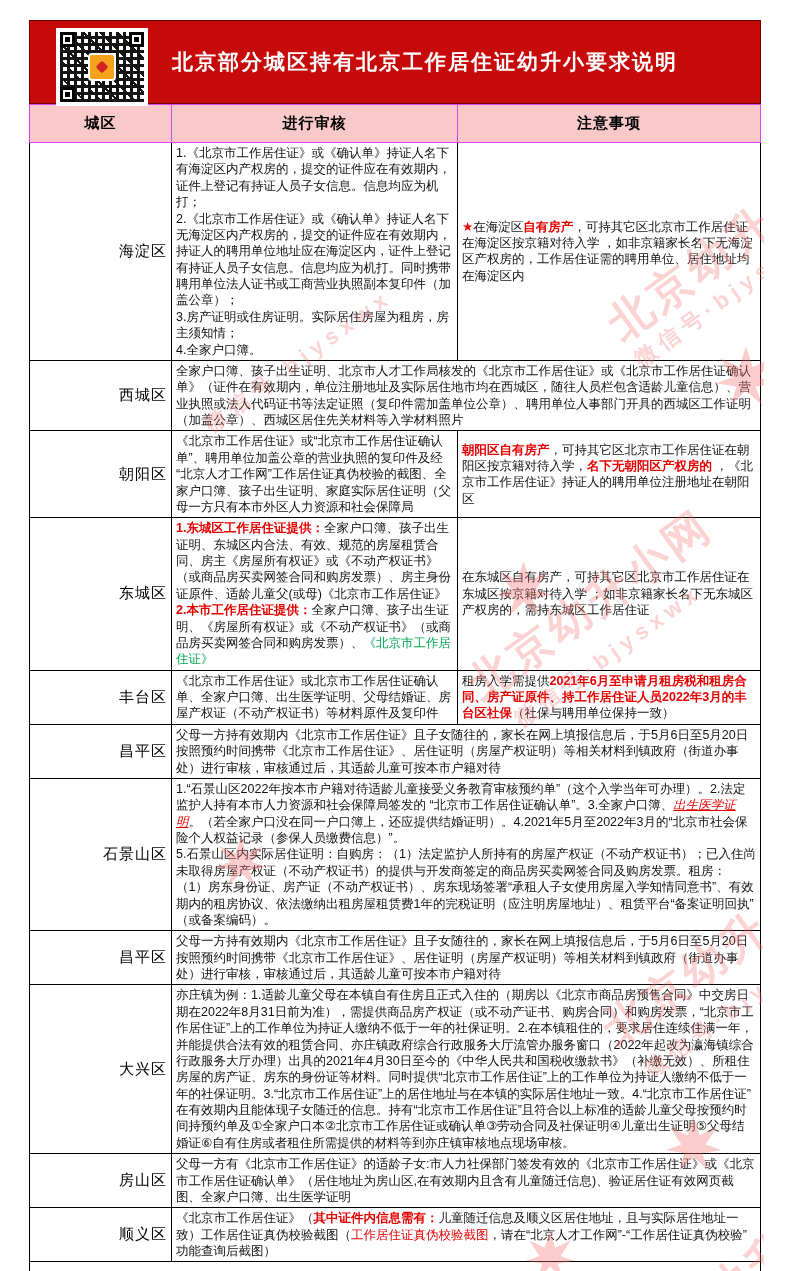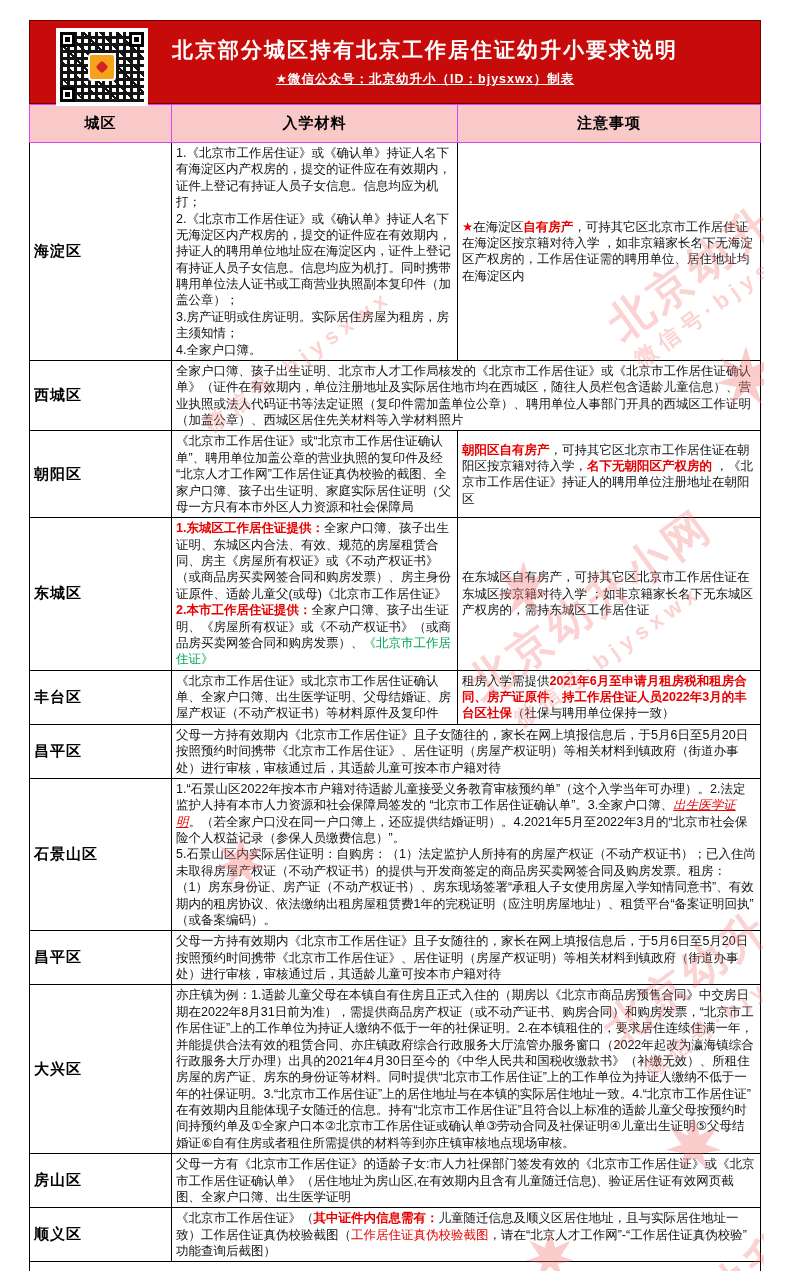--- a/index.html
+++ b/index.html
@@ -40,21 +40,21 @@
   }
   #qr-header{left:26px;top:7px;width:92px;height:78px;}
   
   table{width:100%;border-collapse:collapse;table-layout:fixed;}
   col.c-district{width:142px;} col.c-materials{width:286px;}
   th{
     background:var(--header-pink,#f9c9c9);border:1px solid #d946ef;
     font-size:15px;font-weight:bold;padding:9px 2px;letter-spacing:1px;
   }
   td{border:1px solid #000;vertical-align:middle;padding:2px 4px;box-sizing:border-box;}
-  td.district{text-align:left;font-weight:bold;font-size:15px;letter-spacing:1px;}
+  td.district{text-align:right;font-weight:normal;font-size:15px;letter-spacing:1px;}
   td.cell{font-size:12.5px;line-height:1.31;white-space:pre-wrap;word-break:break-all;text-align:left;color:#111;}
   .seg{}
   .s-red{color:var(--accent-red,#e60000);font-weight:bold;}
   .s-rp{color:var(--accent-red,#e60000);}
   .s-ru{color:var(--accent-red,#e60000);text-decoration:underline;font-style:italic;}
   .s-g{color:var(--green,#00a651);}
   
   .footnotes{
     border:1px solid #000;border-top:none;padding:8px 6px 6px 6px;
     font-size:13.5px;line-height:1.9;color:#111;
@@ -79,34 +79,33 @@
   <div class="banner">
     <div class="qr" id="qr-header">
       <div class="grid"></div>
       <div class="finder f-tl"></div>
       <div class="finder f-tr"></div>
       <div class="finder f-bl"></div>
       <div class="qr-logo"></div>
     </div>
     <div class="banner-text">
       <div class="banner-title">北京部分城区持有北京工作居住证幼升小要求说明</div>
-      <div class="banner-sub">★微信公众号：北京幼升小（ID：bjysxwx）制表</div>
     </div>
   </div>
 
   <table>
     <colgroup>
         <col class="c-district">
         <col class="c-materials">
         <col>
       </colgroup>
     <thead>
       <tr>
         <th>城区</th>
-        <th>入学材料</th>
+        <th>进行审核</th>
         <th>注意事项</th>
       </tr>
     </thead>
     <tbody>
         <tr>
           <td class="district">海淀区</td>
           <td class="cell materials"><span class="seg">1.《北京市工作居住证》或《确认单》持证人名下有海淀区内产权房的，提交的证件应在有效期内，证件上登记有持证人员子女信息。信息均应为机打；
 2.《北京市工作居住证》或《确认单》持证人名下无海淀区内产权房的，提交的证件应在有效期内，持证人的聘用单位地址应在海淀区内，证件上登记有持证人员子女信息。信息均应为机打。同时携带聘用单位法人证书或工商营业执照副本复印件（加盖公章）；
 3.房产证明或住房证明。实际居住房屋为租房，房主须知情；
 4.全家户口簿。</span></td>

